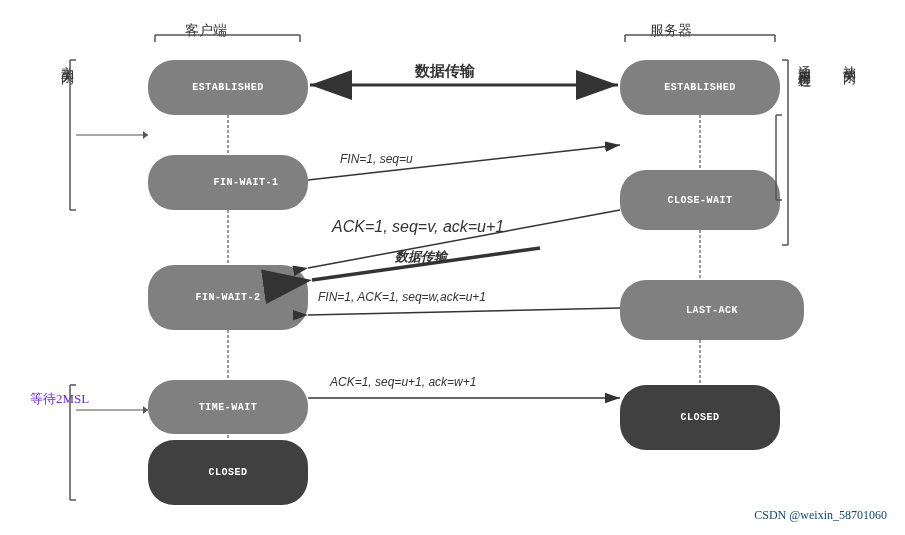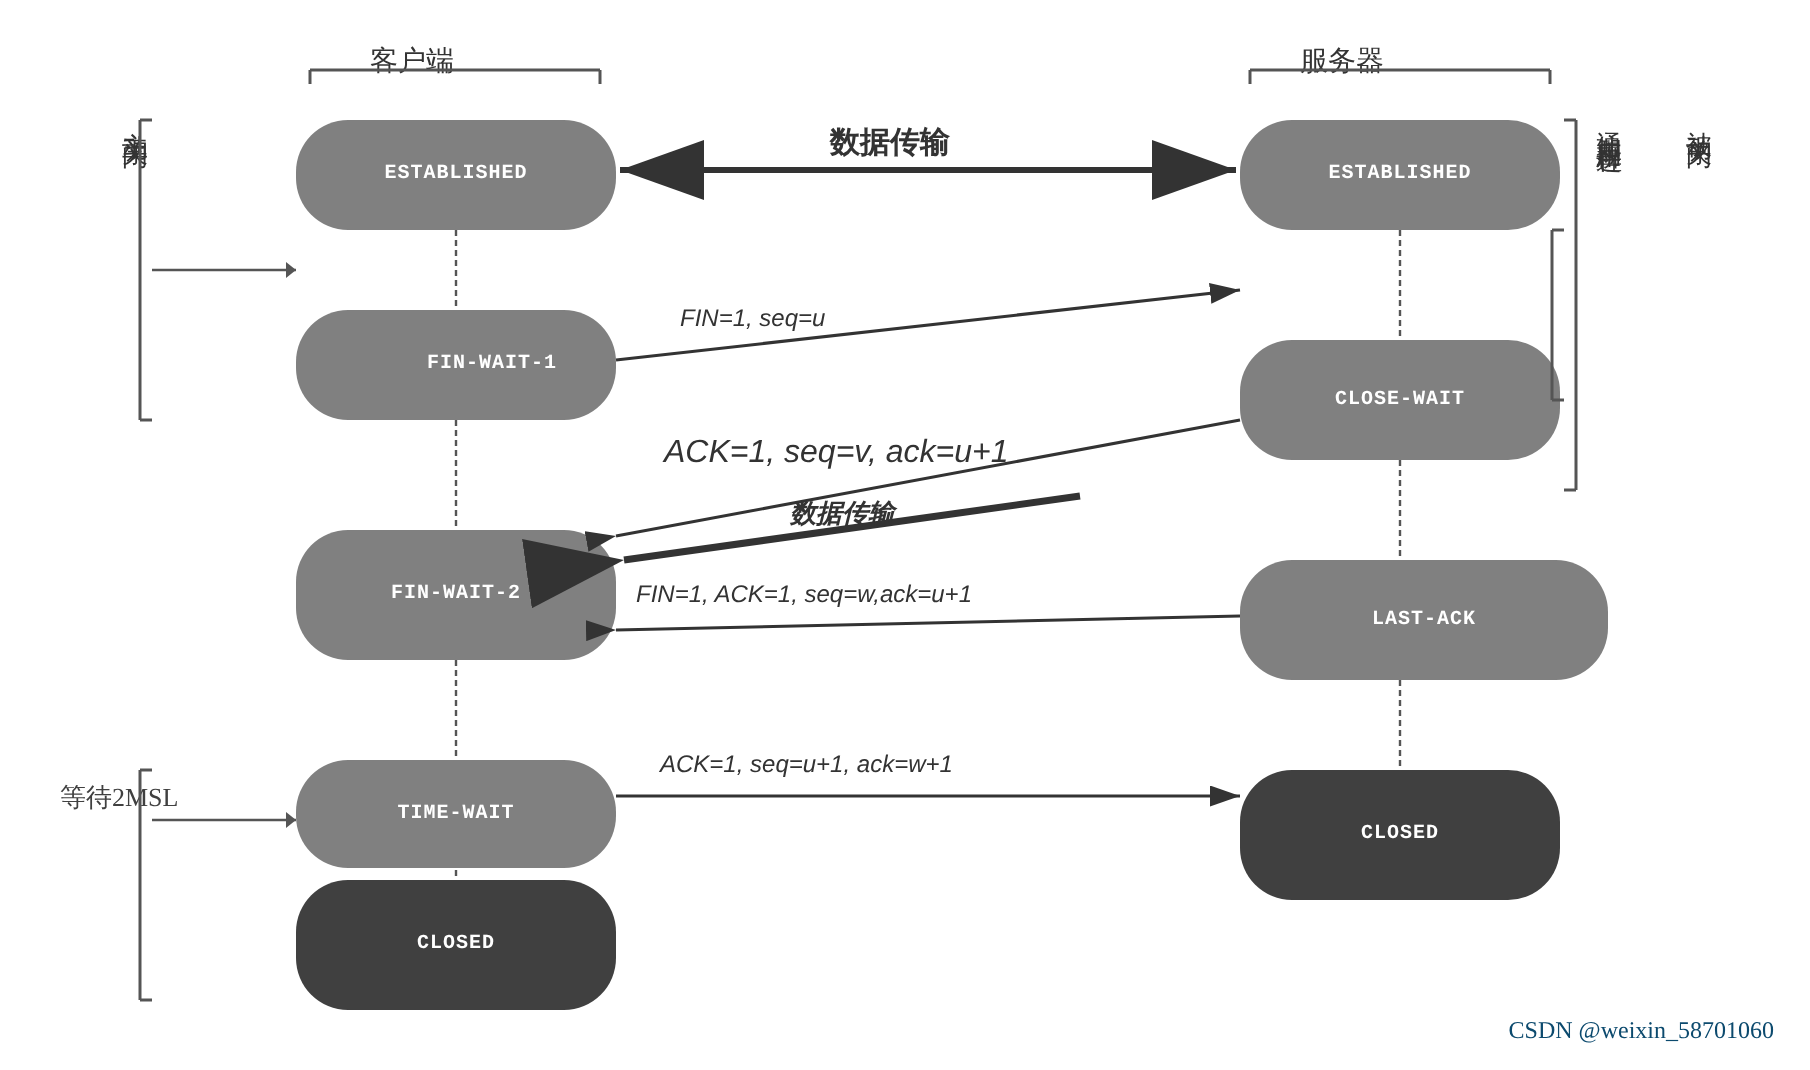--- a/index.html
+++ b/index.html
@@ -43,21 +43,21 @@
     
     .box-established-s  { left: 620px; top: 60px;  width: 160px; height: 55px; }
     .box-closewait      { left: 620px; top: 170px; width: 160px; height: 60px; }
     .box-lastack        { left: 620px; top: 280px; width: 184px; height: 60px; }
     .box-closed-s       { left: 620px; top: 385px; width: 160px; height: 65px; }
 
     
     .label {
       position: absolute;
       font-size: 13px;
-      color: #404040;
+      color: #6d28d9;
     }
 
     
     .svg-overlay {
       position: absolute;
       top: 0; left: 0;
       width: 905px;
       height: 535px;
       pointer-events: none;
     }

